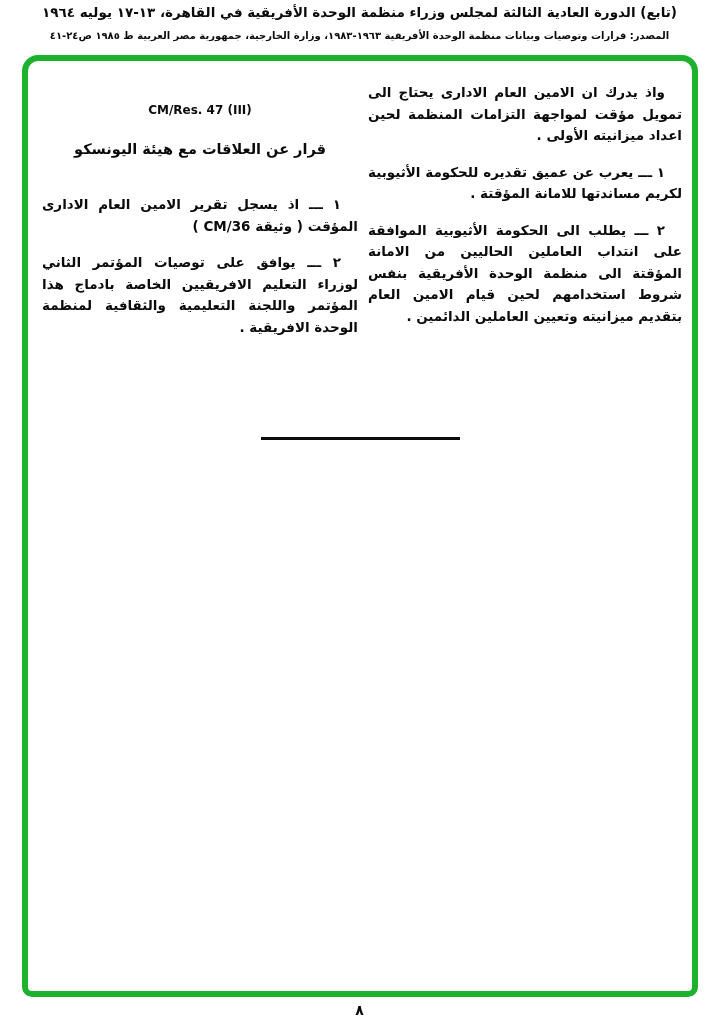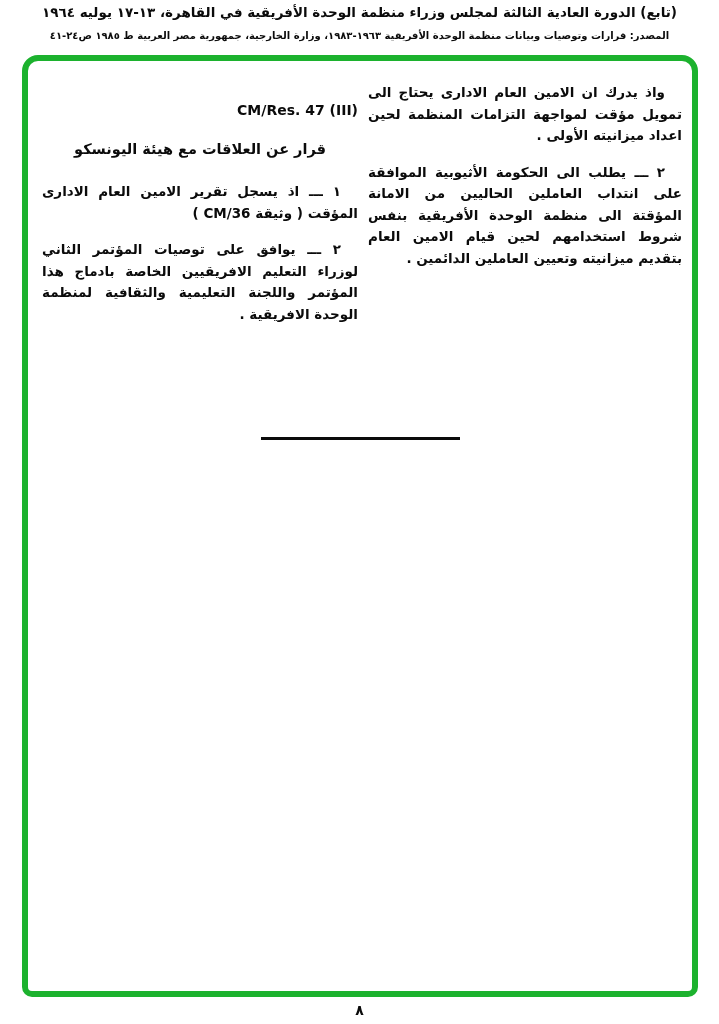--- a/index.html
+++ b/index.html
@@ -37,29 +37,29 @@
     position: absolute;
     direction: rtl;
     text-align: justify;
     font-size: 13.5px; font-weight: bold;
     line-height: 21.5px;
   }
   .col-right { top: 82px;  left: 368px; width: 314px; }
   .col-left  { top: 100px; left: 42px;  width: 316px; }
   .col p { text-indent: 17px; margin-bottom: 15px; }
   .doc-ref {
-    direction: ltr; text-align: right;
-    font-size: 14px; font-weight: bold;
+    direction: ltr; text-align: center;
+    font-size: 12px; font-weight: bold;
     margin-bottom: 17px;
     white-space: nowrap;
   }
   .res-title {
     text-align: center;
     font-size: 14.5px; font-weight: bold;
-    margin-bottom: 21px;
+    margin-bottom: 34px;
     text-indent: 0;
   }
   
   .divider {
     position: absolute; top: 437px; left: 261px;
     width: 199px; height: 3px;
     background: #0b0b0b;
   }
   
   .page-num {
@@ -71,20 +71,21 @@
 </head>
 <body>
 
 <div class="hdr-session">(تابع)  الدورة العادية الثالثة لمجلس وزراء منظمة الوحدة الأفريقية في القاهرة، ١٣-١٧ يوليه ١٩٦٤</div>
 <div class="hdr-source">المصدر: قرارات وتوصيات وبيانات منظمة الوحدة الأفريقية ١٩٦٣-١٩٨٣، وزارة الخارجية، جمهورية مصر العربية ط ١٩٨٥ ص٢٤-٤١</div>
 
 <div class="frame"></div>
 
 <div class="col col-right">
   <p>واذ يدرك ان الامين العام الادارى يحتاج الى تمويل مؤقت لمواجهة التزامات المنظمة لحين اعداد ميزانيته الأولى .</p>
+  <p>١ ـــ يعرب عن عميق تقديره للحكومة الأثيوبية لكريم مساندتها للامانة المؤقتة .</p>
   <p>٢ ـــ يطلب الى الحكومة الأثيوبية الموافقة على انتداب العاملين الحاليين من الامانة المؤقتة الى منظمة الوحدة الأفريقية بنفس شروط استخدامهم لحين قيام الامين العام بتقديم ميزانيته وتعيين العاملين الدائمين .</p>
 </div>
 
 <div class="col col-left">
   <div class="doc-ref">CM/Res. 47 (III)</div>
   <div class="res-title">قرار عن العلاقات مع هيئة اليونسكو</div>
   <p>١ ـــ اذ يسجل تقرير الامين العام الادارى المؤقت ( وثيقة CM/36 )</p>
   <p>٢ ـــ يوافق على توصيات المؤتمر الثاني لوزراء التعليم الافريقيين الخاصة بادماج هذا المؤتمر واللجنة التعليمية والثقافية لمنظمة الوحدة الافريقية .</p>
 </div>
 

